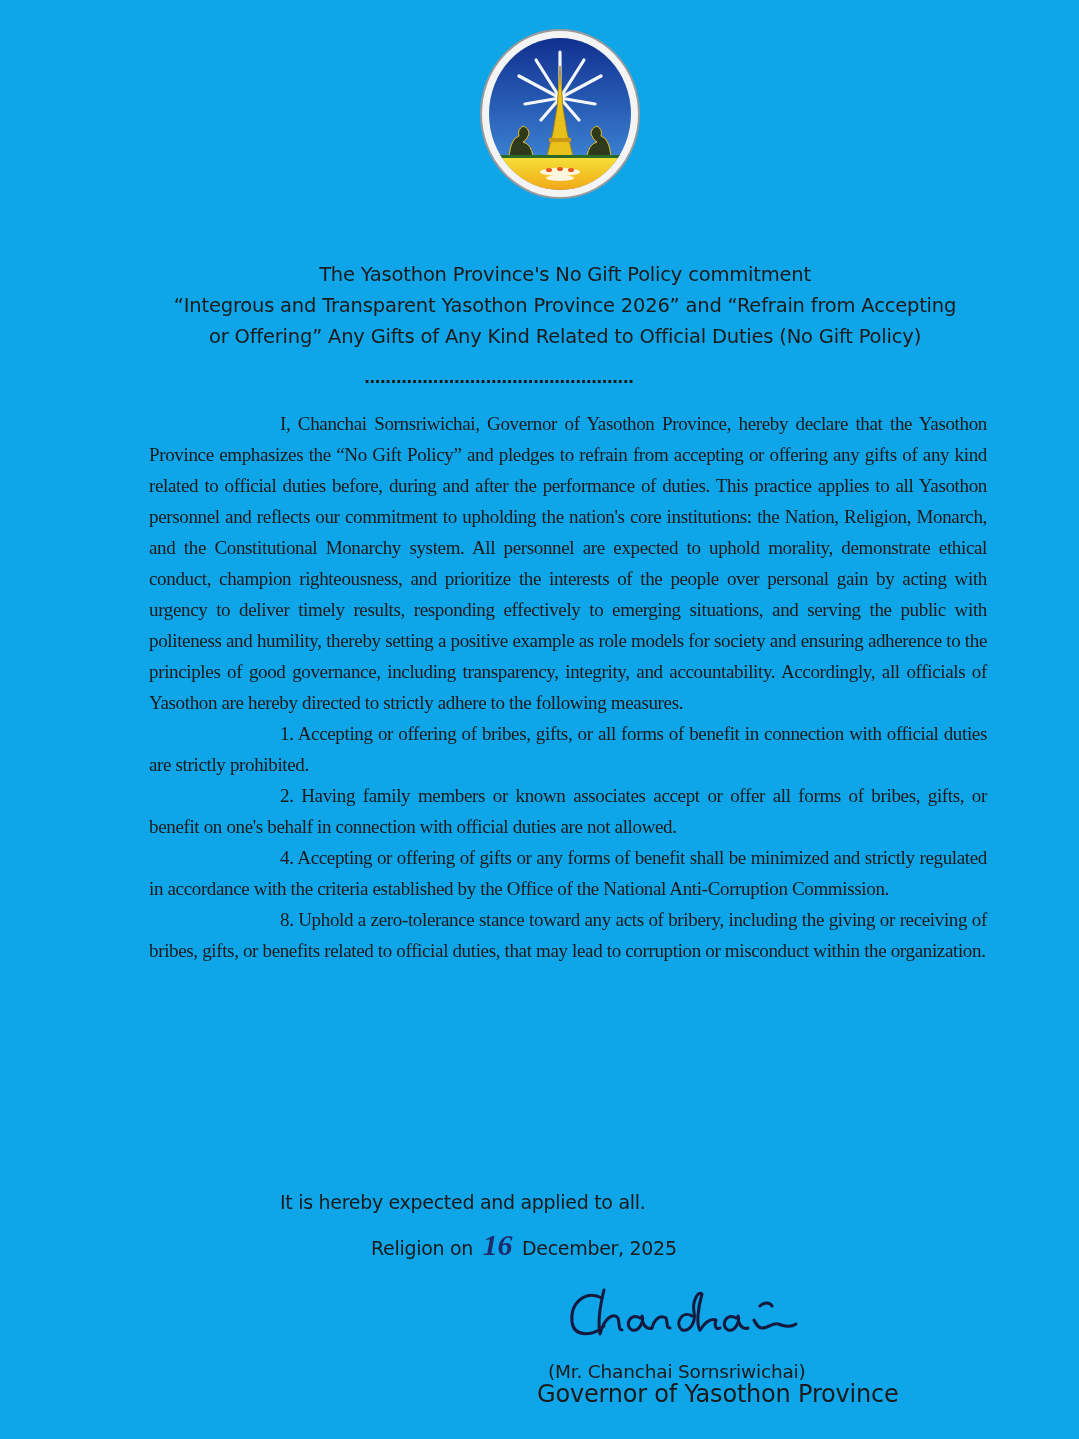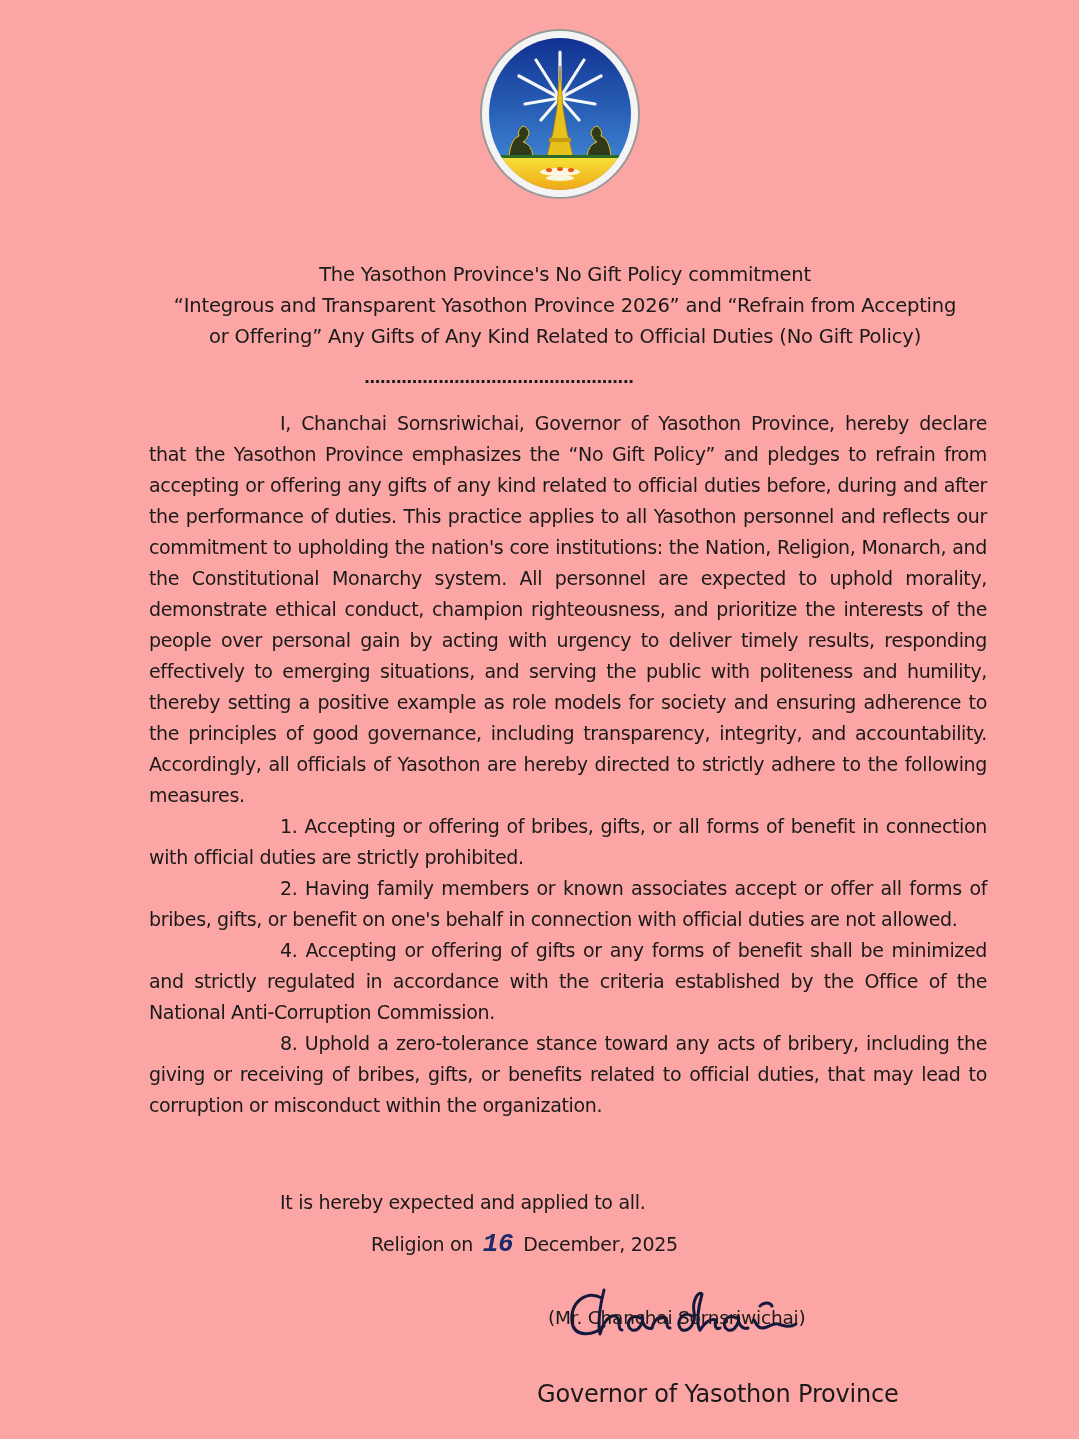--- a/index.html
+++ b/index.html
@@ -1,30 +1,30 @@
 <!DOCTYPE html>
 <html><head>
 <meta charset="utf-8">
 <style>
   html, body { margin: 0; padding: 0; background: #ffffff; }
   body { width: 1079px; height: 1439px; position: relative; overflow: hidden; color: #1a1a1a; font-family: "DejaVu Sans", sans-serif; }
-  .page { position: absolute; left: 0; top: 0; width: 1079px; height: 1439px; background: #fca5a5; }
+  .page { position: absolute; left: 0; top: 0; width: 1079px; height: 1439px; background: #0ea5e9; }
   .emblem { position: absolute; left: 479px; top: 28px; width: 162px; height: 172px; }
   .title { position: absolute; left: 150px; width: 830px; text-align: center; font-size: 19.5px; line-height: 31px; top: 259px; letter-spacing: -0.2px; }
   .title div { white-space: nowrap; }
   .dots { position: absolute; left: 364px; top: 370px; width: 412px; height: 16px; overflow: hidden; white-space: nowrap; font-size: 16px; font-weight: bold; letter-spacing: -0.8px; line-height: 16px; }
   .body { position: absolute; left: 149px; width: 838px; font-size: 19px; line-height: 31px; letter-spacing: -0.35px; word-spacing: 0px; }
   .body p { margin: 0; text-align: justify; text-align-last: left; }
-  .indent { text-indent: 131px; }
+  .indent { text-indent: 131px; font-family: Liberation Serif, serif; }
   .p-main { top: 408px; }
   .closing { position: absolute; left: 280px; top: 1187px; font-size: 19px; line-height: 31px; letter-spacing: -0.3px; }
   .announced { position: absolute; left: 371px; top: 1229px; font-size: 19px; line-height: 31px; letter-spacing: -0.3px; white-space: nowrap; }
-  .hand-day { color: #1d2a6b; font-family: Liberation Mono, monospace; font-style: italic; font-size: 26px; font-weight: bold; padding: 0 4px; }
+  .hand-day { color: #1d2a6b; font-family: Liberation Serif, serif; font-style: italic; font-size: 30px; font-weight: bold; padding: 0 4px; }
   .signature { position: absolute; left: 564px; top: 1284px; width: 240px; height: 62px; }
-  .sig-name { position: absolute; left: 548px; top: 1303px; font-size: 18.5px; line-height: 30px; white-space: nowrap; letter-spacing: -0.2px; }
+  .sig-name { position: absolute; left: 548px; top: 1357px; font-size: 18.5px; line-height: 30px; white-space: nowrap; letter-spacing: -0.2px; }
   .sig-title { position: absolute; left: 537px; top: 1379px; font-size: 24px; line-height: 30px; white-space: nowrap; letter-spacing: -0.2px; }
 </style>
 </head>
 <body>
 
 <div class="page">
 
   <svg class="emblem" viewBox="0 0 162 172">
     <defs>
       <linearGradient id="sky" x1="0" y1="0" x2="0" y2="1">

